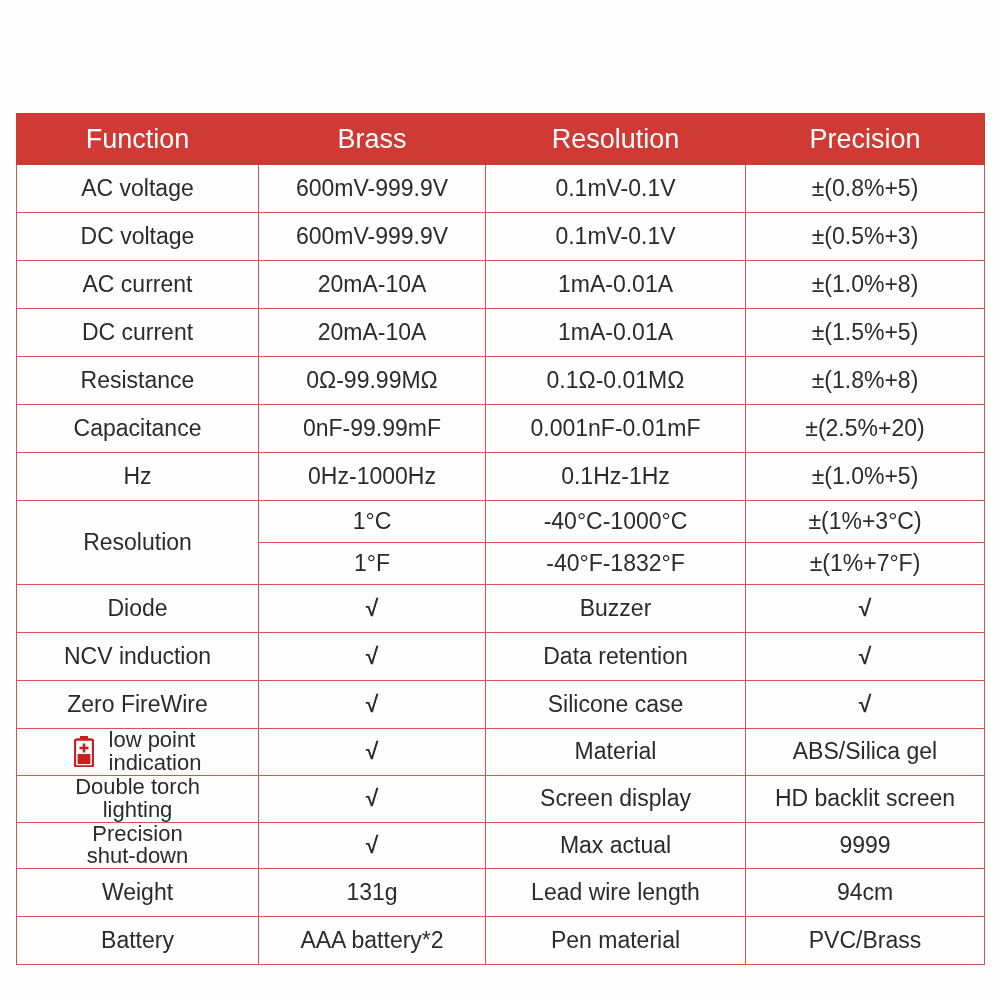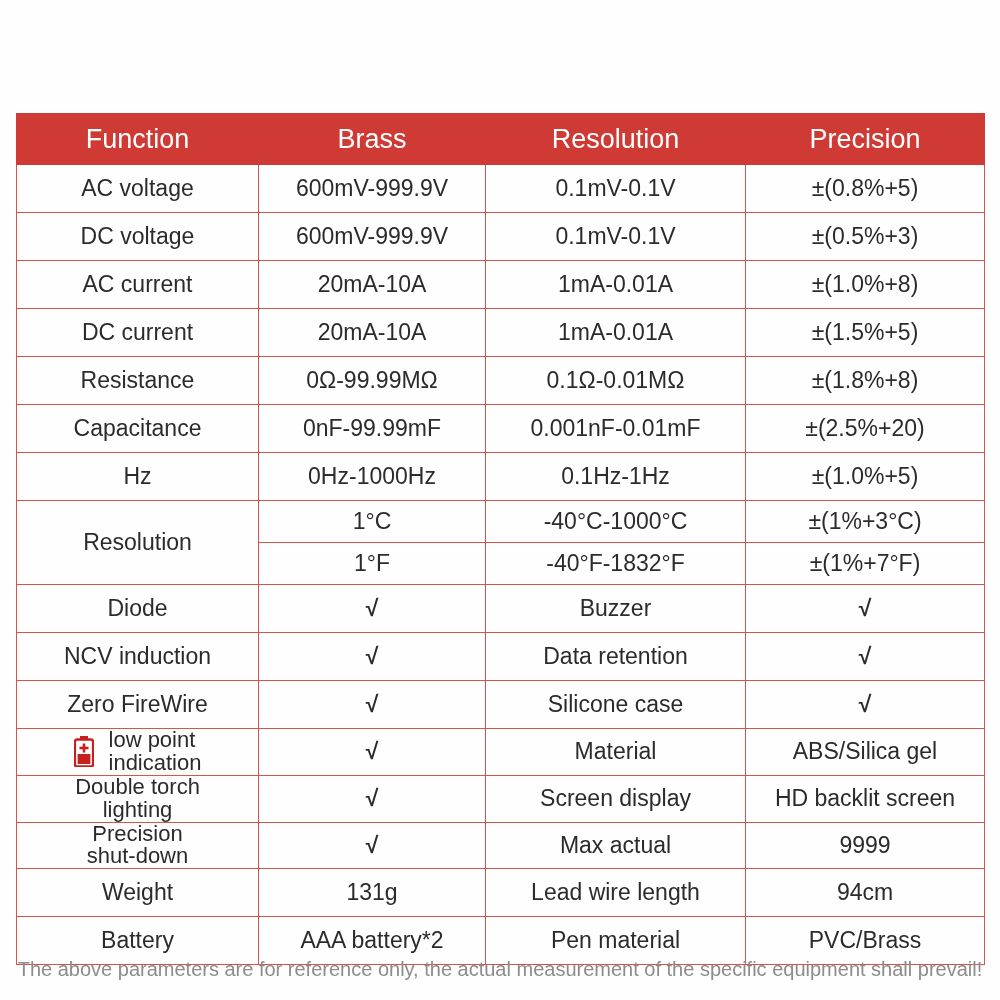--- a/index.html
+++ b/index.html
@@ -262,15 +262,14 @@
       </tr>
       <tr class="r-normal">
         <td class="red fn">Battery</td>
         <td class="black">AAA battery*2</td>
         <td class="red fn">Pen material</td>
         <td class="black">PVC/Brass</td>
       </tr>
     </tbody>
   </table>
 
-  <div class="footer">The above parameters are for reference only, the actual measurement of the specific equipment shall prevail!</div>
 
 </div>
 
 </body></html>

